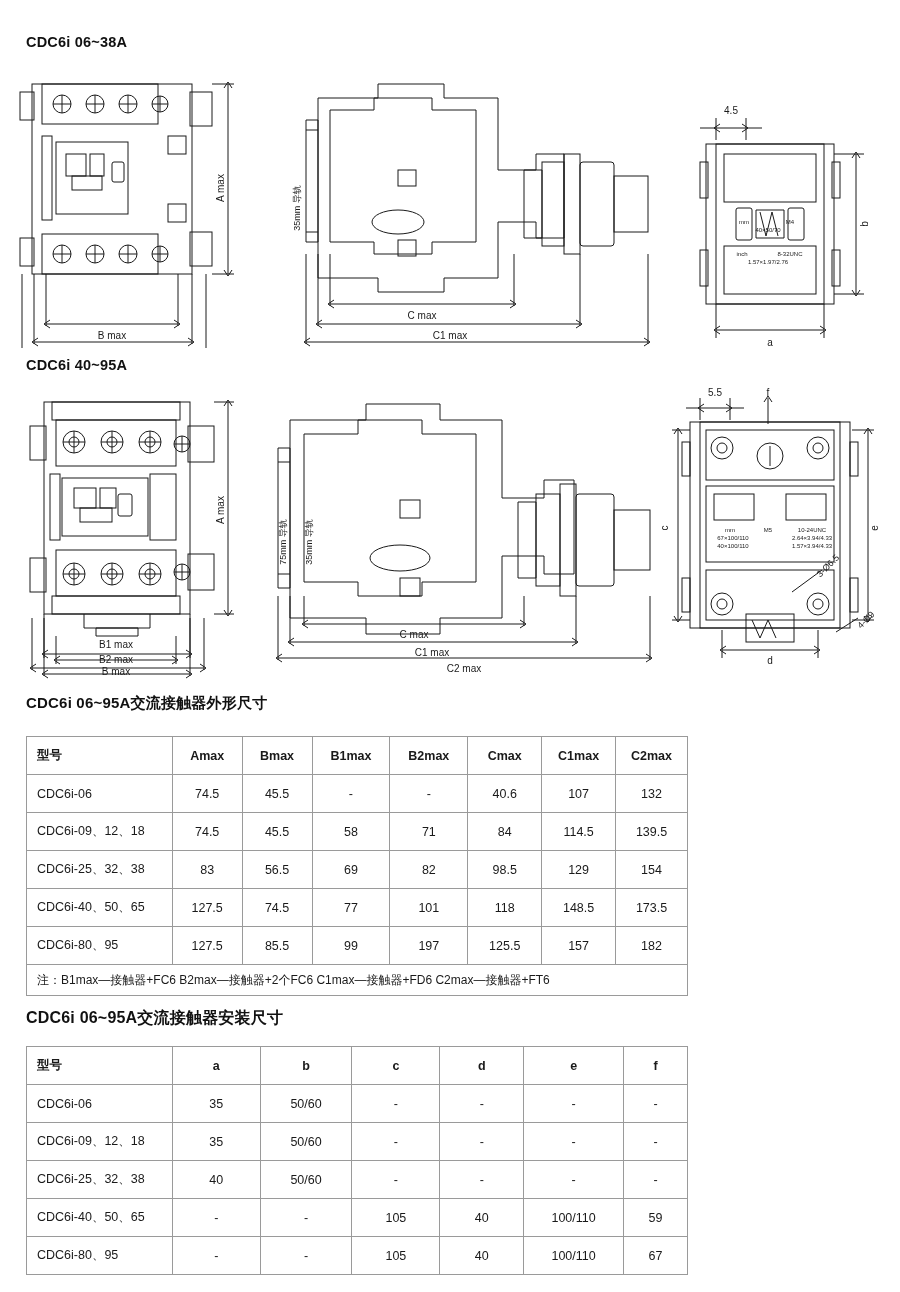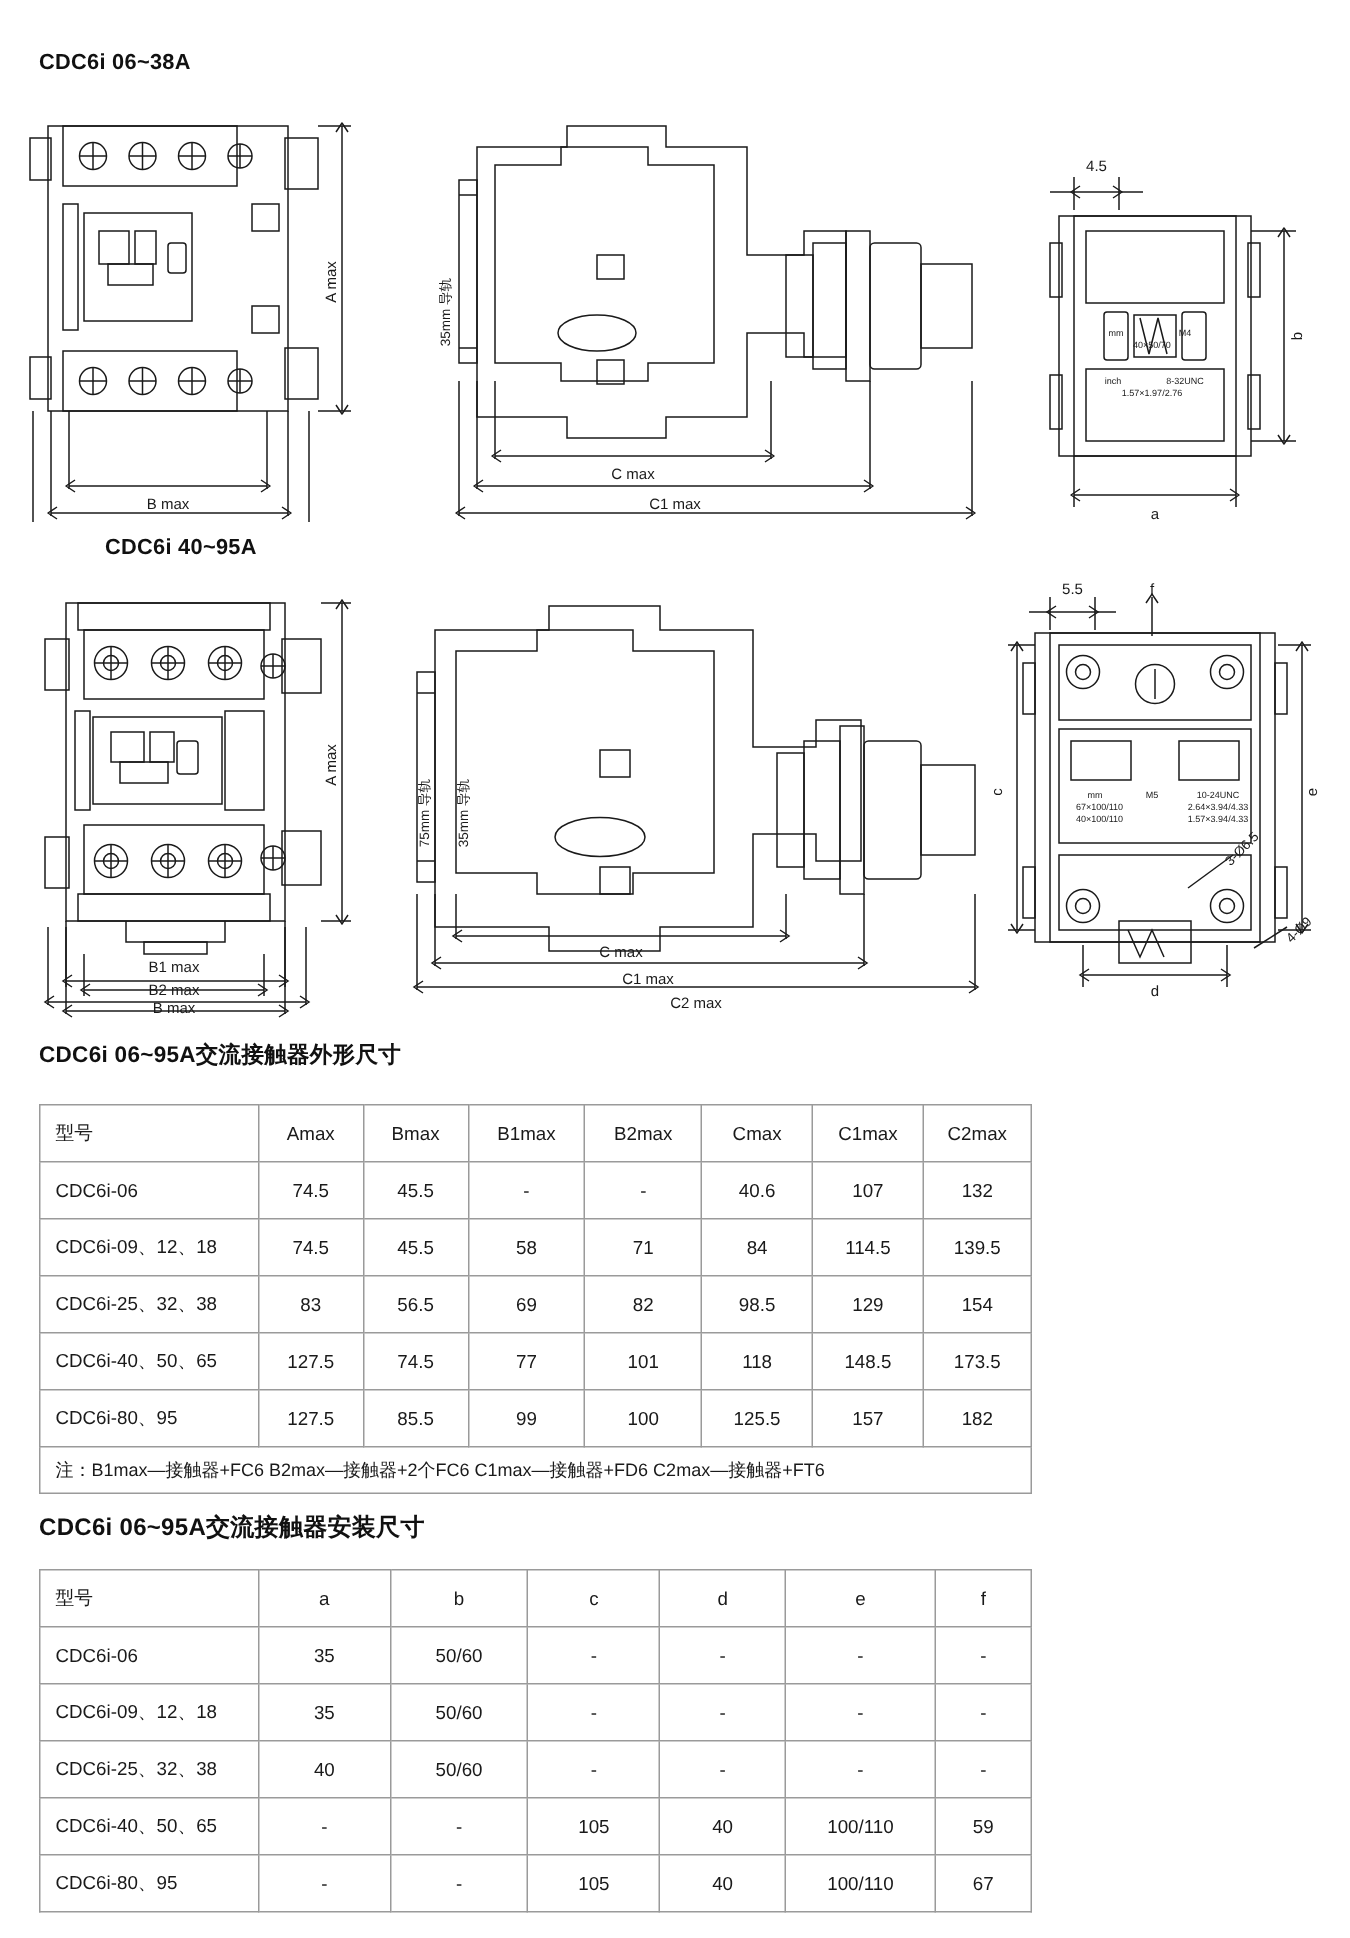--- a/index.html
+++ b/index.html
@@ -21,21 +21,21 @@
     height: 972px;
     padding: 0;
   }
   .section-title {
     font-size: 14.5px;
     font-weight: bold;
     color: #111;
     letter-spacing: 0.2px;
   }
   .title-1 { position: absolute; left: 26px; top: 34px; }
-  .title-2 { position: absolute; left: 26px; top: 357px; margin-left: 44px; }
+  .title-2 { position: absolute; left: 26px; top: 357px; }
   .title-3 { position: absolute; left: 26px; top: 694px; font-size: 15px;}
   .title-4 { position: absolute; left: 26px; top: 1008px; font-size: 16px;}
 
   
   .drawing-block {
     position: absolute;
     left: 0;
     width: 900px;
   }
   .dwg1 { top: 58px; height: 290px; }
@@ -51,21 +51,21 @@
   }
   table.dim th, table.dim td {
     border: 1px solid #9a9a9a;
     padding: 0;
     text-align: center;
     vertical-align: middle;
     height: 37px;
     font-weight: normal;
   }
   table.dim th {
-    font-weight: normal;
+    font-weight: bold;
   }
   table.dim td.model, table.dim th.model {
     text-align: left;
     padding-left: 10px;
   }
   table.dim td.note {
     text-align: left;
     padding-left: 10px;
     font-size: 12px;
     height: 30px;
@@ -475,21 +475,21 @@
         <td>101</td>
         <td>118</td>
         <td>148.5</td>
         <td>173.5</td>
       </tr>
       <tr>
         <td class="model">CDC6i-80、95</td>
         <td>127.5</td>
         <td>85.5</td>
         <td>99</td>
-        <td>100</td>
+        <td>197</td>
         <td>125.5</td>
         <td>157</td>
         <td>182</td>
       </tr>
       <tr>
         <td class="note" colspan="8">注：B1max—接触器+FC6  B2max—接触器+2个FC6  C1max—接触器+FD6  C2max—接触器+FT6</td>
       </tr>
     </tbody>
   </table>
 

